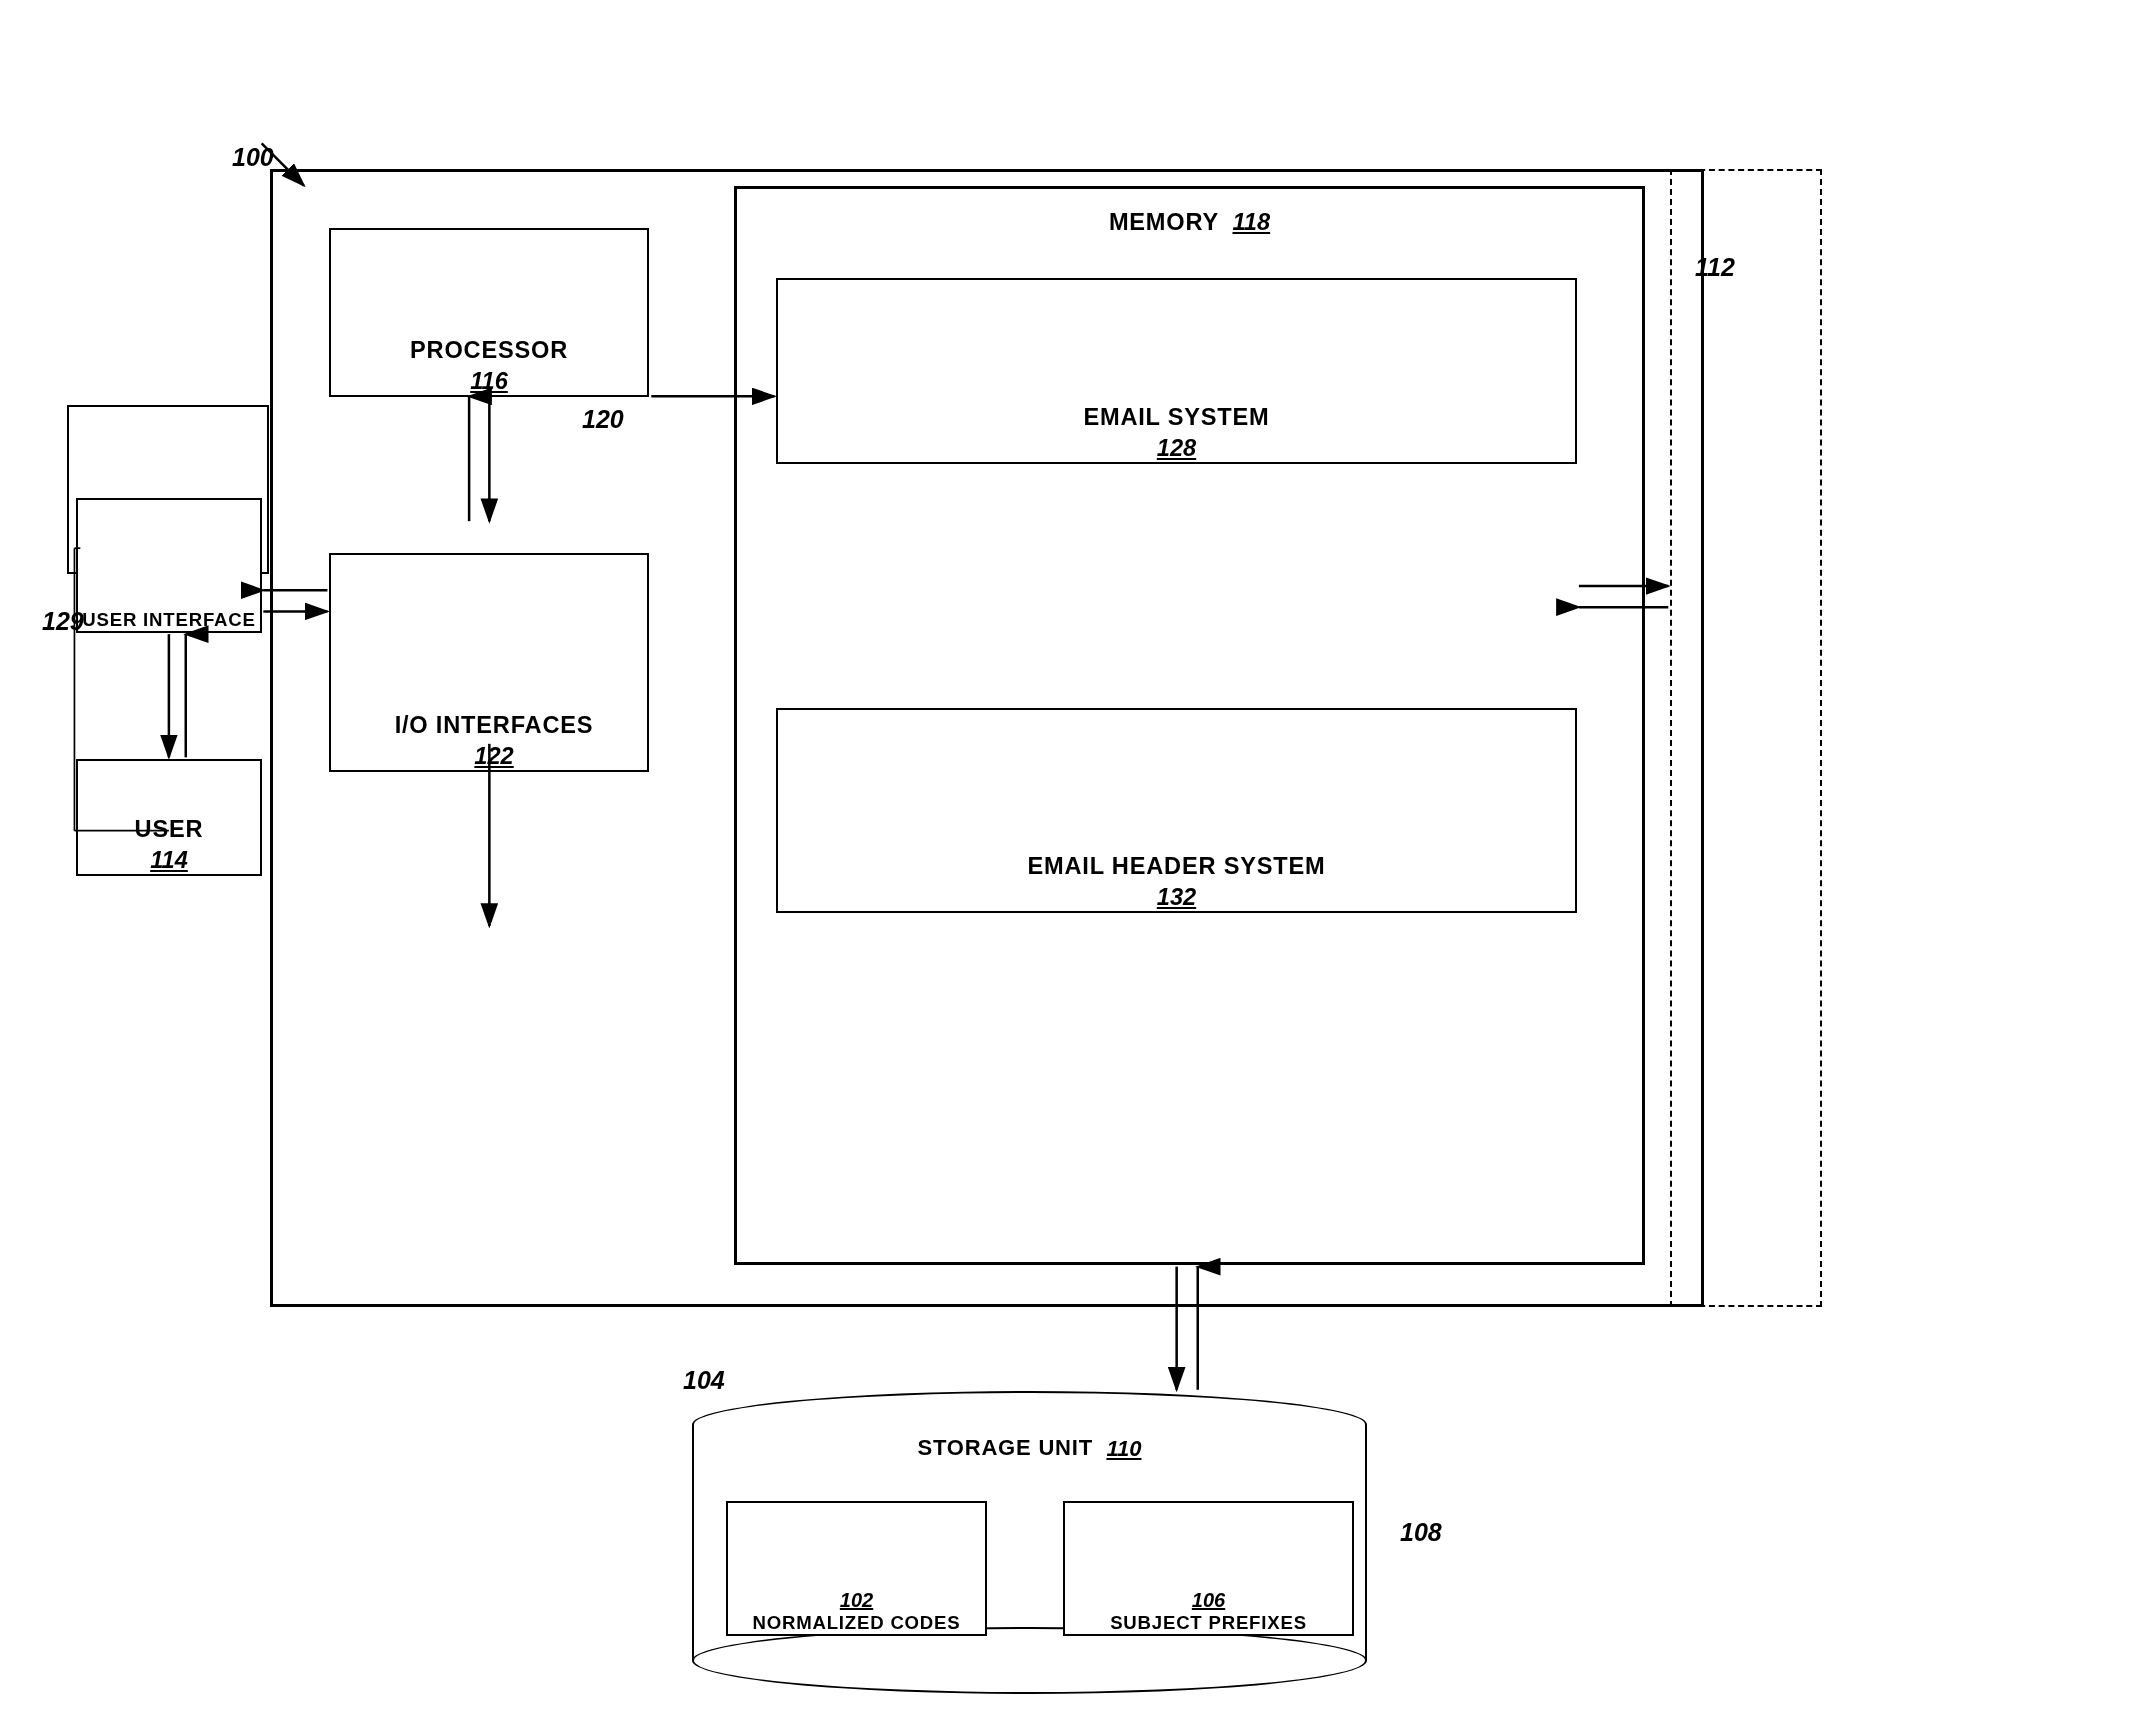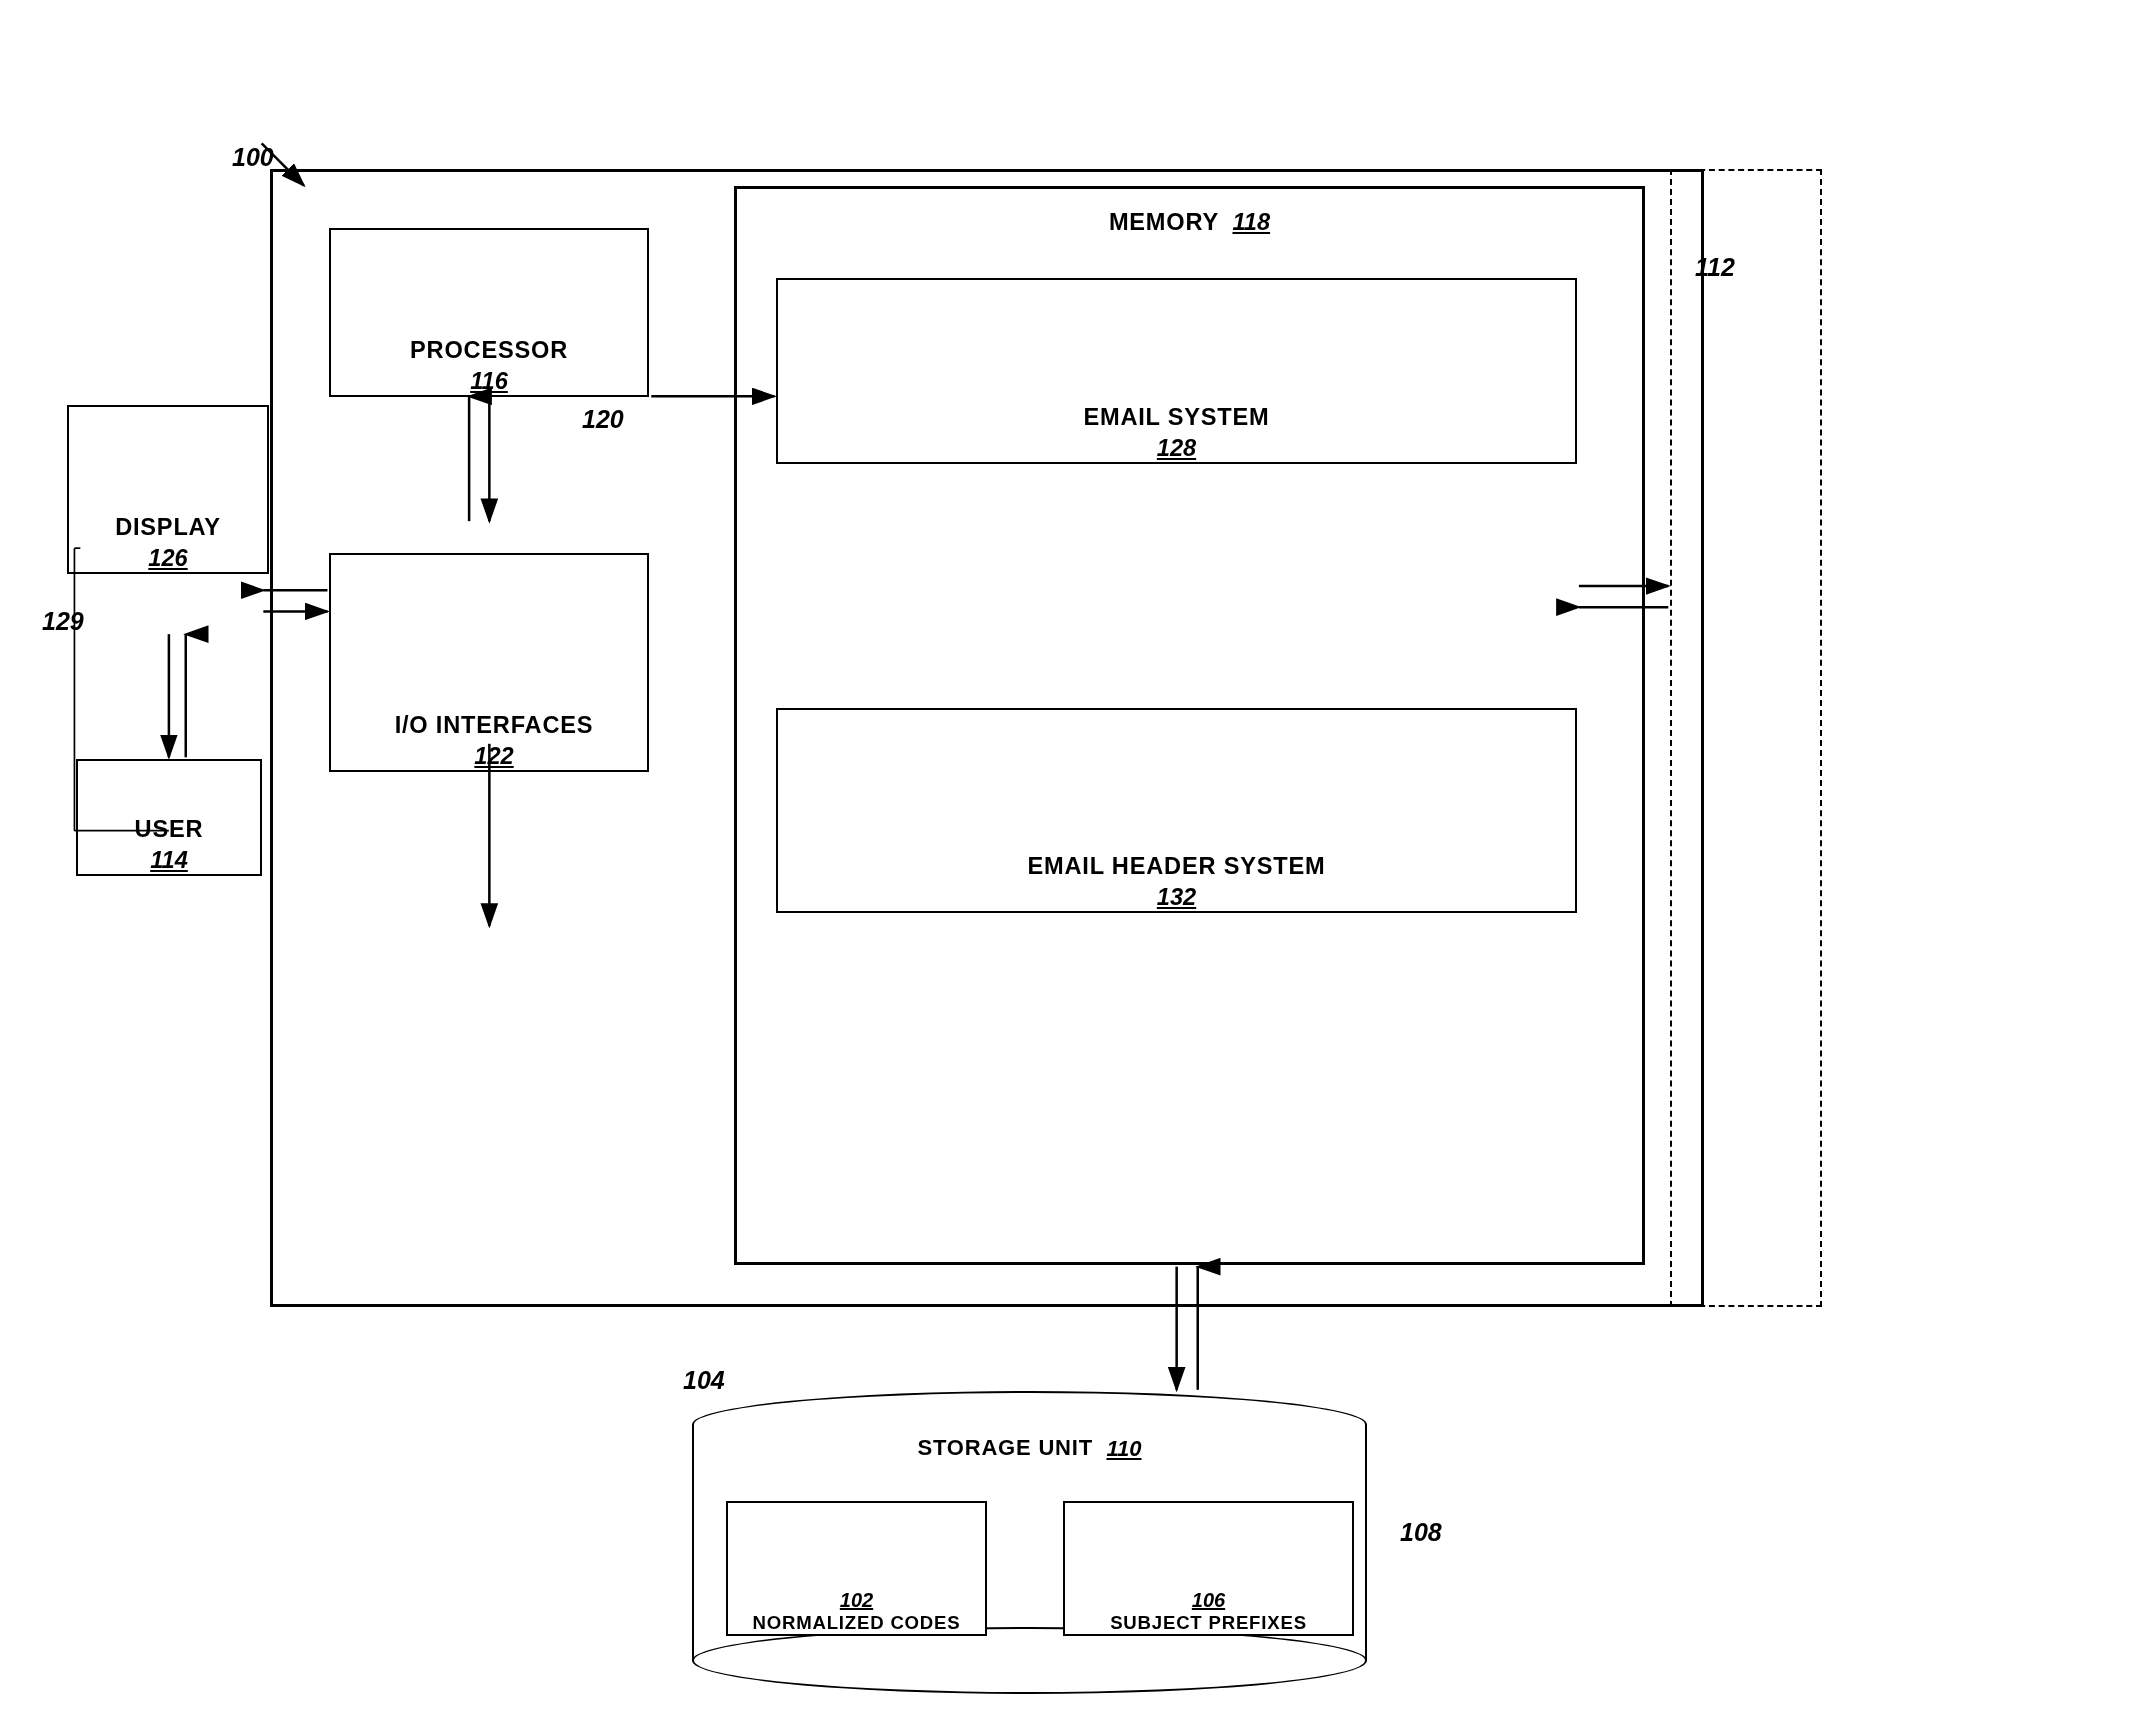--- a/index.html
+++ b/index.html
@@ -97,20 +97,23 @@
   <div class="box" style="left:329px; top:553px; width:320px; height:219px;padding-left:10px;">
     <span class="box-title">I/O INTERFACES</span>
     <span class="box-number">122</span>
   </div>
 
   <div class="box" style="left:67px; top:405px; width:202px; height:169px;">
     <span class="box-title">DISPLAY</span>
     <span class="box-number">126</span>
   </div>
 
+  <div class="box" style="left:76px; top:498px; width:186px; height:135px;">
+    <span class="box-title" style="font-size:18.6px;">USER INTERFACE</span>
+  </div>
 
   <div class="box" style="left:76px; top:759px; width:186px; height:117px;">
     <span class="box-title">USER</span>
     <span class="box-number">114</span>
   </div>
 
 
   <div style="position:absolute; left:692px; top:1391px; width:675px; height:304px;">
 
     <div style="position:absolute; top:0; left:0; width:675px; height:67px; border:2.5px solid #000; border-radius:50%; background:#fff;"></div>

